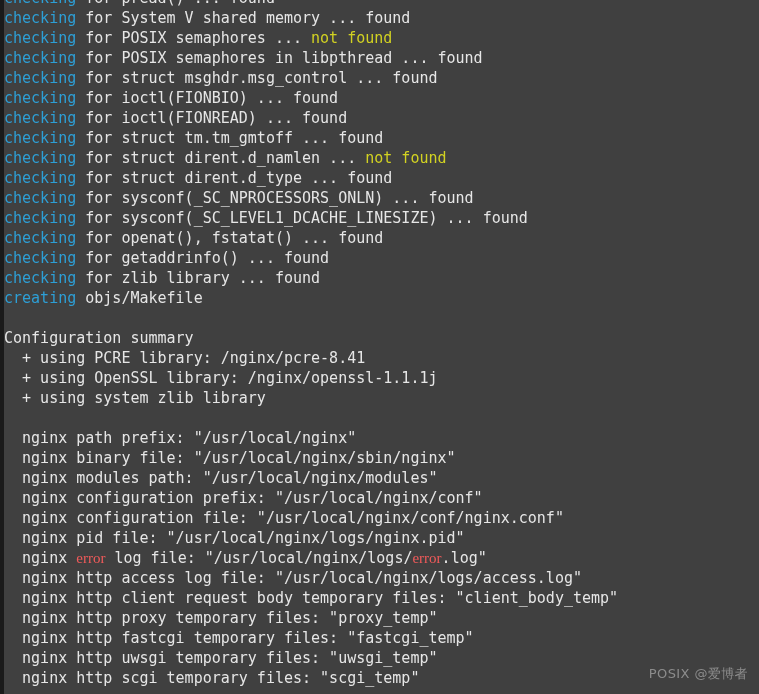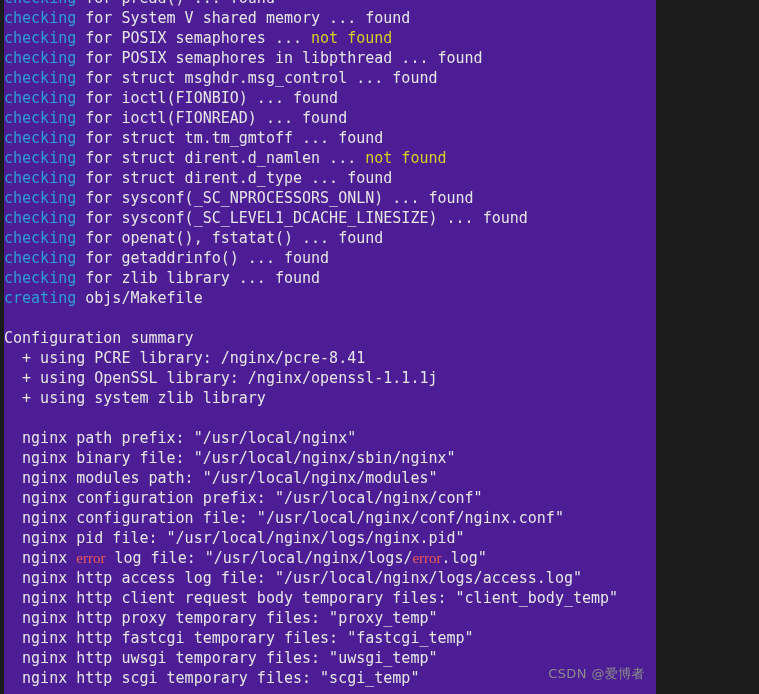--- a/index.html
+++ b/index.html
@@ -2,23 +2,23 @@
 <html><head>
 <meta charset="utf-8">
 <style>
   html, body {
     margin: 0;
     padding: 0;
     background: #1c1c1c;
   }
   #terminal {
     position: relative;
-    width: 656px;
+    width: 759px;
     height: 694px;
-    background: #4c1d95;
+    background: #404040;
     overflow: hidden;
     font-family: "DejaVu Sans Mono", "Liberation Mono", monospace;
     font-size: 15px;
     line-height: 20px;
     color: #e8e8e8;
     box-sizing: border-box;
   }
   
   #gutter {
     position: absolute;
@@ -56,14 +56,14 @@
     letter-spacing: 0.4px;
     white-space: pre;
   }
 </style>
 </head>
 <body>
 
 <div id="terminal">
   <div id="gutter"></div>
   <div id="scrollback"><div class="line"><span class="c-cyan">checking</span><span class="c-default"> for pread() ... found</span></div><div class="line"><span class="c-cyan">checking</span><span class="c-default"> for System V shared memory ... found</span></div><div class="line"><span class="c-cyan">checking</span><span class="c-default"> for POSIX semaphores ... </span><span class="c-yellow">not found</span></div><div class="line"><span class="c-cyan">checking</span><span class="c-default"> for POSIX semaphores in libpthread ... found</span></div><div class="line"><span class="c-cyan">checking</span><span class="c-default"> for struct msghdr.msg_control ... found</span></div><div class="line"><span class="c-cyan">checking</span><span class="c-default"> for ioctl(FIONBIO) ... found</span></div><div class="line"><span class="c-cyan">checking</span><span class="c-default"> for ioctl(FIONREAD) ... found</span></div><div class="line"><span class="c-cyan">checking</span><span class="c-default"> for struct tm.tm_gmtoff ... found</span></div><div class="line"><span class="c-cyan">checking</span><span class="c-default"> for struct dirent.d_namlen ... </span><span class="c-yellow">not found</span></div><div class="line"><span class="c-cyan">checking</span><span class="c-default"> for struct dirent.d_type ... found</span></div><div class="line"><span class="c-cyan">checking</span><span class="c-default"> for sysconf(_SC_NPROCESSORS_ONLN) ... found</span></div><div class="line"><span class="c-cyan">checking</span><span class="c-default"> for sysconf(_SC_LEVEL1_DCACHE_LINESIZE) ... found</span></div><div class="line"><span class="c-cyan">checking</span><span class="c-default"> for openat(), fstatat() ... found</span></div><div class="line"><span class="c-cyan">checking</span><span class="c-default"> for getaddrinfo() ... found</span></div><div class="line"><span class="c-cyan">checking</span><span class="c-default"> for zlib library ... found</span></div><div class="line"><span class="c-cyan">creating</span><span class="c-default"> objs/Makefile</span></div><div class="line blank">&nbsp;</div><div class="line"><span class="c-default">Configuration summary</span></div><div class="line"><span class="c-default">  + using PCRE library: /nginx/pcre-8.41</span></div><div class="line"><span class="c-default">  + using OpenSSL library: /nginx/openssl-1.1.1j</span></div><div class="line"><span class="c-default">  + using system zlib library</span></div><div class="line blank">&nbsp;</div><div class="line"><span class="c-default">  nginx path prefix: "/usr/local/nginx"</span></div><div class="line"><span class="c-default">  nginx binary file: "/usr/local/nginx/sbin/nginx"</span></div><div class="line"><span class="c-default">  nginx modules path: "/usr/local/nginx/modules"</span></div><div class="line"><span class="c-default">  nginx configuration prefix: "/usr/local/nginx/conf"</span></div><div class="line"><span class="c-default">  nginx configuration file: "/usr/local/nginx/conf/nginx.conf"</span></div><div class="line"><span class="c-default">  nginx pid file: "/usr/local/nginx/logs/nginx.pid"</span></div><div class="line"><span class="c-default">  nginx </span><span class="c-red">error</span><span class="c-default"> log file: "/usr/local/nginx/logs/</span><span class="c-red">error</span><span class="c-default">.log"</span></div><div class="line"><span class="c-default">  nginx http access log file: "/usr/local/nginx/logs/access.log"</span></div><div class="line"><span class="c-default">  nginx http client request body temporary files: "client_body_temp"</span></div><div class="line"><span class="c-default">  nginx http proxy temporary files: "proxy_temp"</span></div><div class="line"><span class="c-default">  nginx http fastcgi temporary files: "fastcgi_temp"</span></div><div class="line"><span class="c-default">  nginx http uwsgi temporary files: "uwsgi_temp"</span></div><div class="line"><span class="c-default">  nginx http scgi temporary files: "scgi_temp"</span></div></div>
-  <div id="watermark">CSDN @爱博者</div>
+  <div id="watermark">POSIX @爱博者</div>
 </div>
 
 </body></html>

